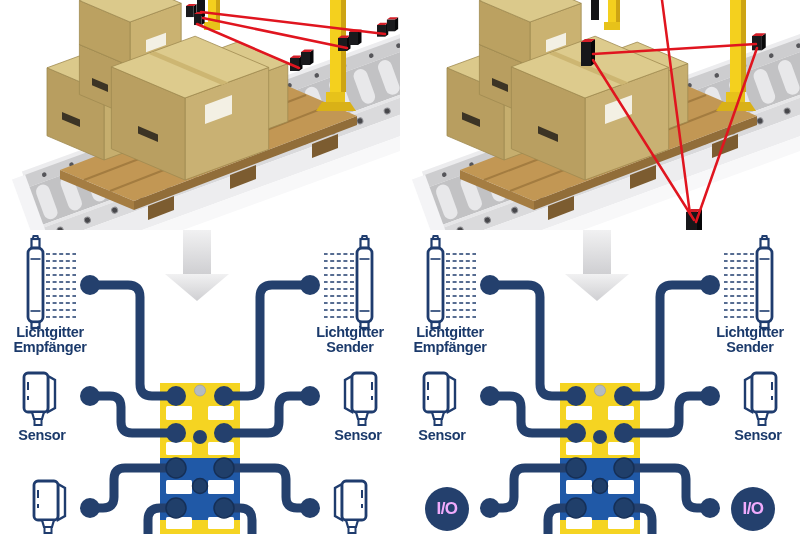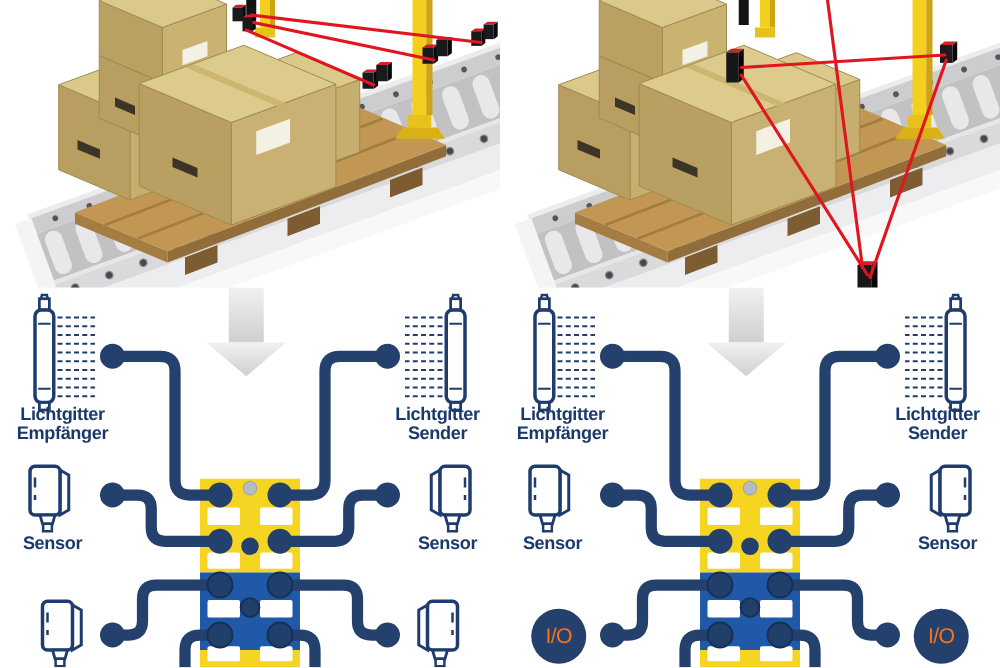--- a/index.html
+++ b/index.html
@@ -5,21 +5,21 @@
   html,body{margin:0;padding:0;background:#fff;}
   .stage{position:relative;width:800px;height:534px;background:#ffffff;overflow:hidden;
          font-family:"Liberation Sans",sans-serif;}
   .tpanel{position:absolute;top:0;width:400px;height:230px;}
   .bpanel{position:absolute;top:230px;width:400px;height:304px;}
   #scene-left,#diagram-left{left:0;}
   #scene-right,#diagram-right{left:400px;}
   .lbl{position:absolute;color:#1b3a6b;font-weight:bold;font-size:14.5px;line-height:15px;
        text-align:center;letter-spacing:-0.3px;}
   .io-badge{position:absolute;width:44px;height:44px;border-radius:50%;background:#24406d;
-       color:#f97316;font-weight:normal;font-size:17px;line-height:44px;text-align:center;
+       color:#f0abfc;font-weight:bold;font-size:17px;line-height:44px;text-align:center;
        letter-spacing:-0.5px;}
   svg{display:block;}
 </style>
 </head>
 <body>
 
 <div class="stage">
 
   <svg width="0" height="0" style="position:absolute" aria-hidden="true">
     <defs>

